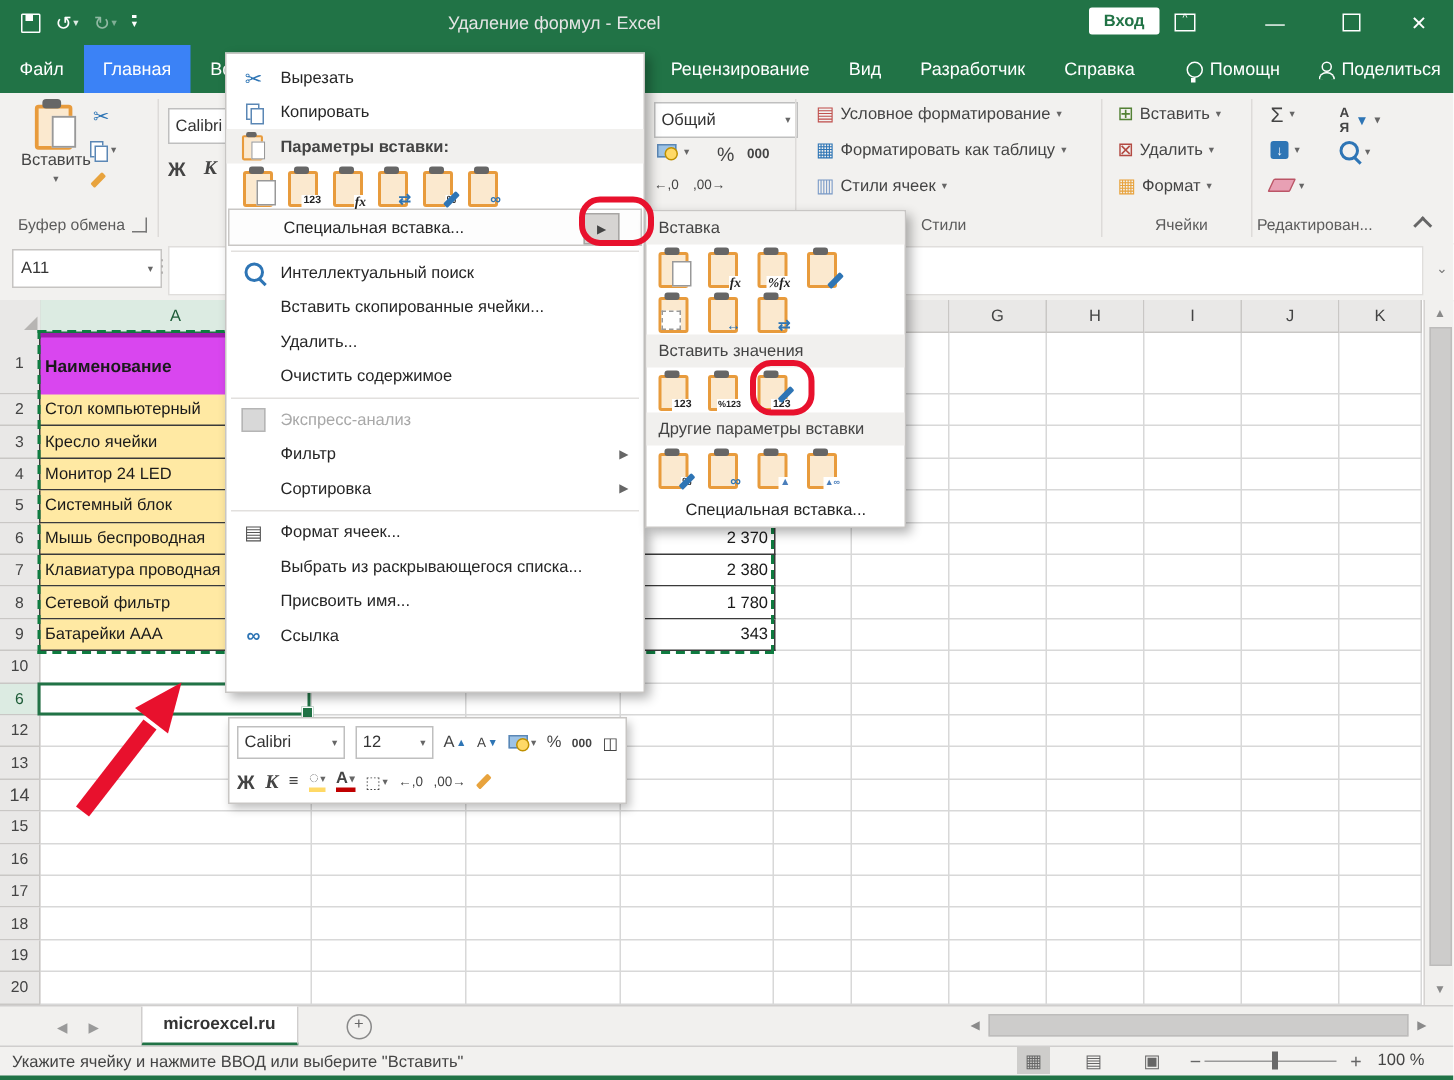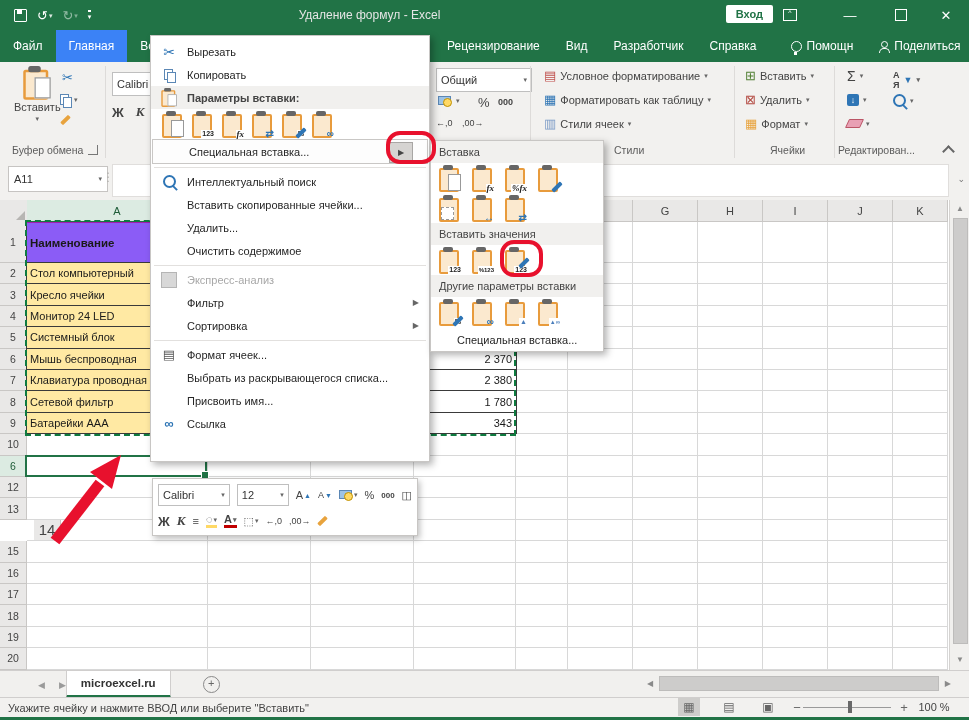--- a/index.html
+++ b/index.html
@@ -66,34 +66,34 @@
   #fbar .fwhite{position:absolute;left:112px;top:2px;right:20px;bottom:3px;background:#fff;border:1px solid #e0dedc}
   #fbar .fexp{position:absolute;right:4px;top:12px;color:#777;font-size:9px}
   
   #grid{left:0;top:200px;width:949px;height:470px;background:#fff;overflow:hidden}
   .chead,.rhead{position:absolute;background:#e9e8e7;border-right:1px solid #c9c7c5;border-bottom:1px solid #c9c7c5;
       display:flex;align-items:center;justify-content:center;color:#444;font-size:11px}
   .hl{background:#dcebe2 !important;color:#1e5c38 !important}
   .gl{position:absolute;background:#d8d8d8}
   .cellA{position:absolute;background:#ffe9a3;border:1px solid #3a3a3a;border-top:none;color:#1a1a1a;
       display:flex;align-items:center;padding:0 3px;white-space:nowrap;overflow:hidden}
-  .cellA.first{border-top:1px solid #a21caf;background:#8b5cf6;font-weight:bold}
+  .cellA.first{border-top:3px solid #a21caf;background:#d946ef;font-weight:bold}
   .cellV{position:absolute;background:#fff;border:1px solid #3a3a3a;border-top:none;display:flex;align-items:center;justify-content:flex-end;padding:0 4px;color:#1a1a1a}
   #ants{position:absolute;border:2px dashed #0f7b40;z-index:3}
   #selection{position:absolute;border:2px solid #217346;z-index:3}
   #selection .fh{position:absolute;right:-4px;bottom:-4px;width:6px;height:6px;background:#217346;border:1px solid #fff}
   .corner{position:absolute;left:0;top:0;width:27px;height:22px;background:#e9e8e7;border-right:1px solid #c9c7c5;border-bottom:1px solid #c9c7c5}
   .corner:after{content:"";position:absolute;right:2px;bottom:2px;border-left:9px solid transparent;border-bottom:9px solid #b7b5b3}
   
   #vscroll{left:949px;top:200px;width:20px;height:470px;background:#f1f0ee;border-left:1px solid #d5d3d1;z-index:4}
   .sbtn{position:absolute;color:#8a8a8a;font-size:8px;left:0;width:20px;text-align:center}
   #vthumb{position:absolute;left:3px;top:18px;width:13px;height:424px;background:#cdcccb;border:1px solid #bdbcbb}
   #sheetbar{left:0;top:670px;width:969px;height:27px;background:#f1f0ee;border-top:1px solid #d0cecd;display:flex;align-items:stretch;z-index:4}
   .nav{display:flex;align-items:center;color:#9a9a9a;font-size:9px;gap:14px;padding-left:38px}
-  #stab{background:#fff;border:1px solid #d0cecd;border-top:none;border-bottom:3px solid #217346;
+  #stab{margin-left:28px;background:#fff;border:1px solid #d0cecd;border-top:none;border-bottom:3px solid #217346;
        display:flex;align-items:center;padding:0 14px;font-weight:bold;color:#333;font-size:11.5px}
   .addsheet{width:15px;height:15px;border:1px solid #898989;border-radius:50%;color:#666;font-size:11px;line-height:13px;text-align:center;margin:5px 0 0 32px}
   #hscroll{position:absolute;right:14px;top:675px;width:312px;height:17px;z-index:5;display:flex;align-items:center}
   #hscroll .hth{height:13px;background:#cdcccb;border:1px solid #bdbcbb;flex:1;margin:0 2px}
   #statusbar{left:0;top:697px;width:969px;height:20px;background:#f2f1ef;border-top:1px solid #d0cecd;display:flex;align-items:center;color:#444;z-index:4}
   #statusbar .msg{padding-left:8px;font-size:11px}
   .viewic{position:absolute;top:698px;width:22px;height:18px;display:flex;align-items:center;justify-content:center;color:#666;font-size:12px;z-index:5}
   .zoomline{position:absolute;top:707px;height:1px;background:#9a9a9a;z-index:5}
   .zoomthumb{position:absolute;top:701px;width:4px;height:12px;background:#696969;z-index:6}
   #greenstrip{left:0;top:717px;width:969px;height:3px;background:#217346;z-index:6}
@@ -325,21 +325,21 @@
       <div class="rhead" style="left: 0px; top: 105.8px; width: 26px; height: 20.4px; font-size: 10.5px;">4</div>
       <div class="rhead" style="left: 0px; top: 127.2px; width: 26px; height: 20.4px; font-size: 10.5px;">5</div>
       <div class="rhead" style="left: 0px; top: 148.6px; width: 26px; height: 20.4px; font-size: 10.5px;">6</div>
       <div class="rhead" style="left: 0px; top: 170px; width: 26px; height: 20.4px; font-size: 10.5px;">7</div>
       <div class="rhead" style="left: 0px; top: 191.4px; width: 26px; height: 20.4px; font-size: 10.5px;">8</div>
       <div class="rhead" style="left: 0px; top: 212.8px; width: 26px; height: 20.4px; font-size: 10.5px;">9</div>
       <div class="rhead" style="left: 0px; top: 234.2px; width: 26px; height: 20.4px; font-size: 10.5px;">10</div>
       <div class="rhead hl" style="left: 0px; top: 255.6px; width: 26px; height: 20.4px; font-size: 10.5px;">6</div>
       <div class="rhead" style="left: 0px; top: 277px; width: 26px; height: 20.4px; font-size: 10.5px;">12</div>
       <div class="rhead" style="left: 0px; top: 298.4px; width: 26px; height: 20.4px; font-size: 10.5px;">13</div>
-      <div class="rhead" style="left: 0px; top: 319.8px; width: 26px; height: 20.4px; font-size: 15px; margin-left: 34px;">14</div>
+      <div class="rhead" style="left: 0px; top: 319.8px; width: 26px; height: 20.4px; font-size: 12px;">14</div>
       <div class="rhead" style="left: 0px; top: 341.2px; width: 26px; height: 20.4px; font-size: 10.5px;">15</div>
       <div class="rhead" style="left: 0px; top: 362.6px; width: 26px; height: 20.4px; font-size: 10.5px;">16</div>
       <div class="rhead" style="left: 0px; top: 384px; width: 26px; height: 20.4px; font-size: 10.5px;">17</div>
       <div class="rhead" style="left: 0px; top: 405.4px; width: 26px; height: 20.4px; font-size: 10.5px;">18</div>
       <div class="rhead" style="left: 0px; top: 426.8px; width: 26px; height: 20.4px; font-size: 10.5px;">19</div>
       <div class="rhead" style="left: 0px; top: 448.2px; width: 26px; height: 20.4px; font-size: 10.5px;">20</div>
       <div class="gl" style="left: 207px; top: 22px; width: 1px; height: 448px;"></div>
       <div class="gl" style="left: 310px; top: 22px; width: 1px; height: 448px;"></div>
       <div class="gl" style="left: 413px; top: 22px; width: 1px; height: 448px;"></div>
       <div class="gl" style="left: 515px; top: 22px; width: 1px; height: 448px;"></div>

